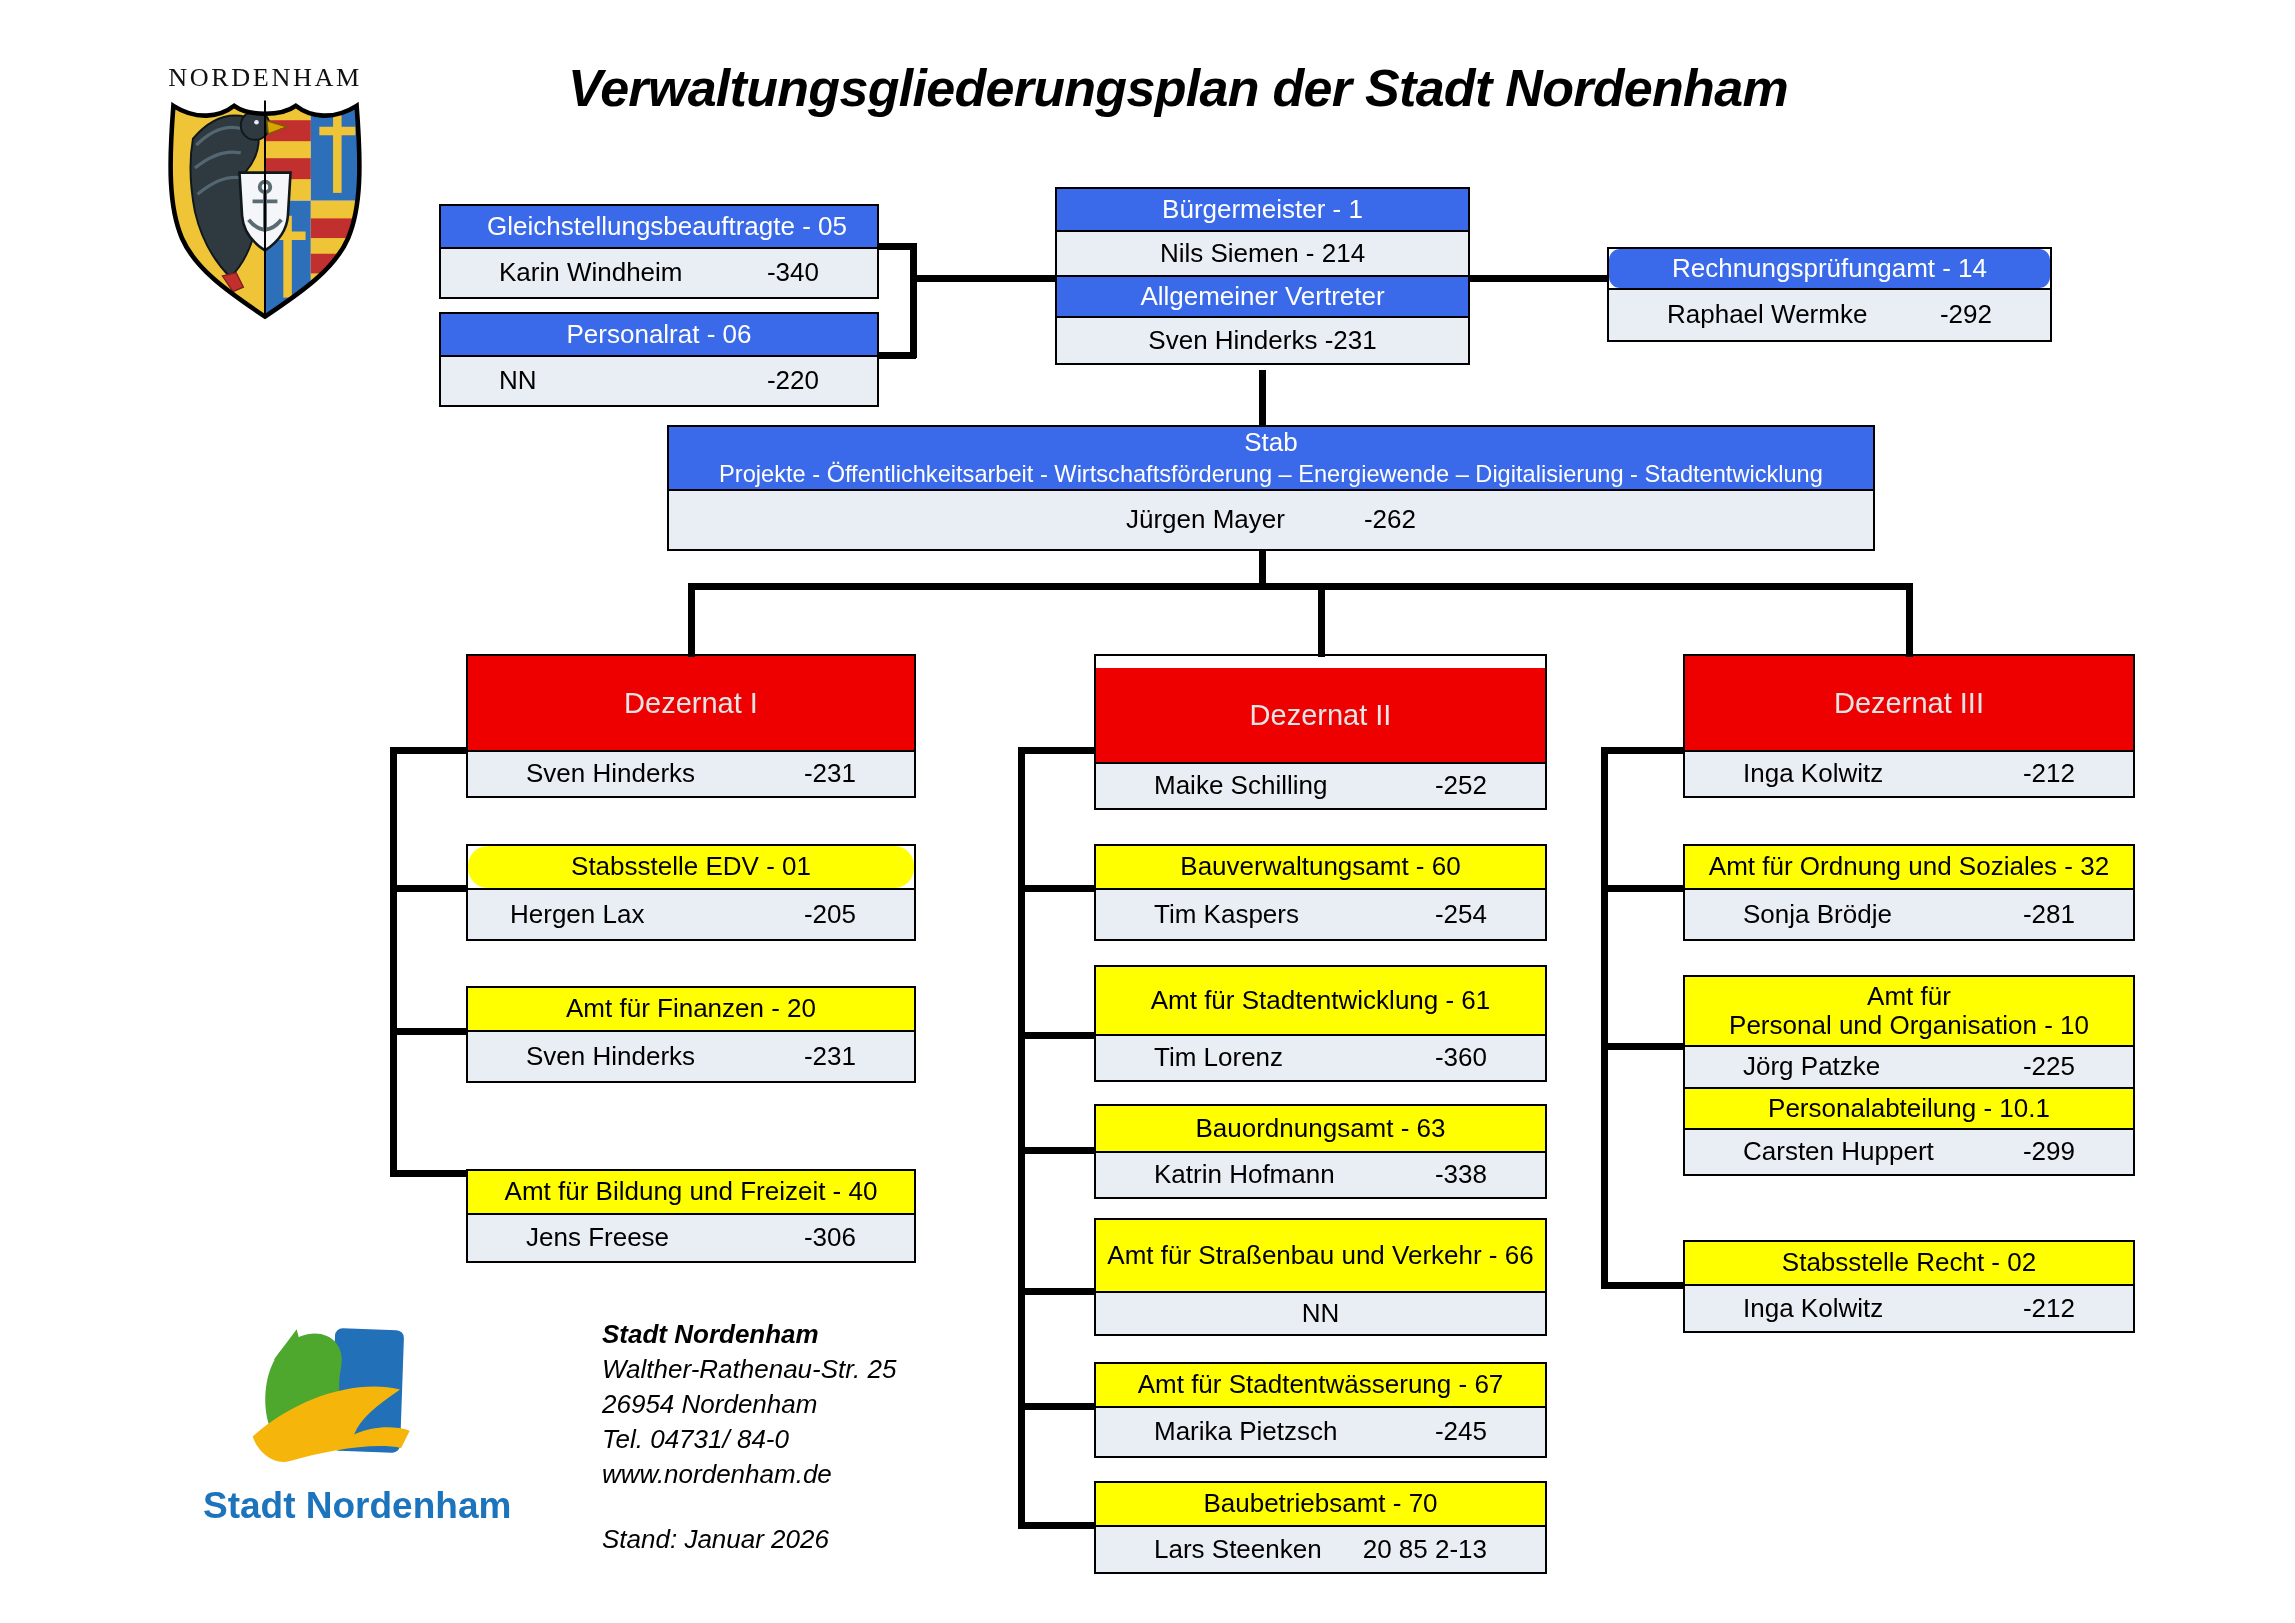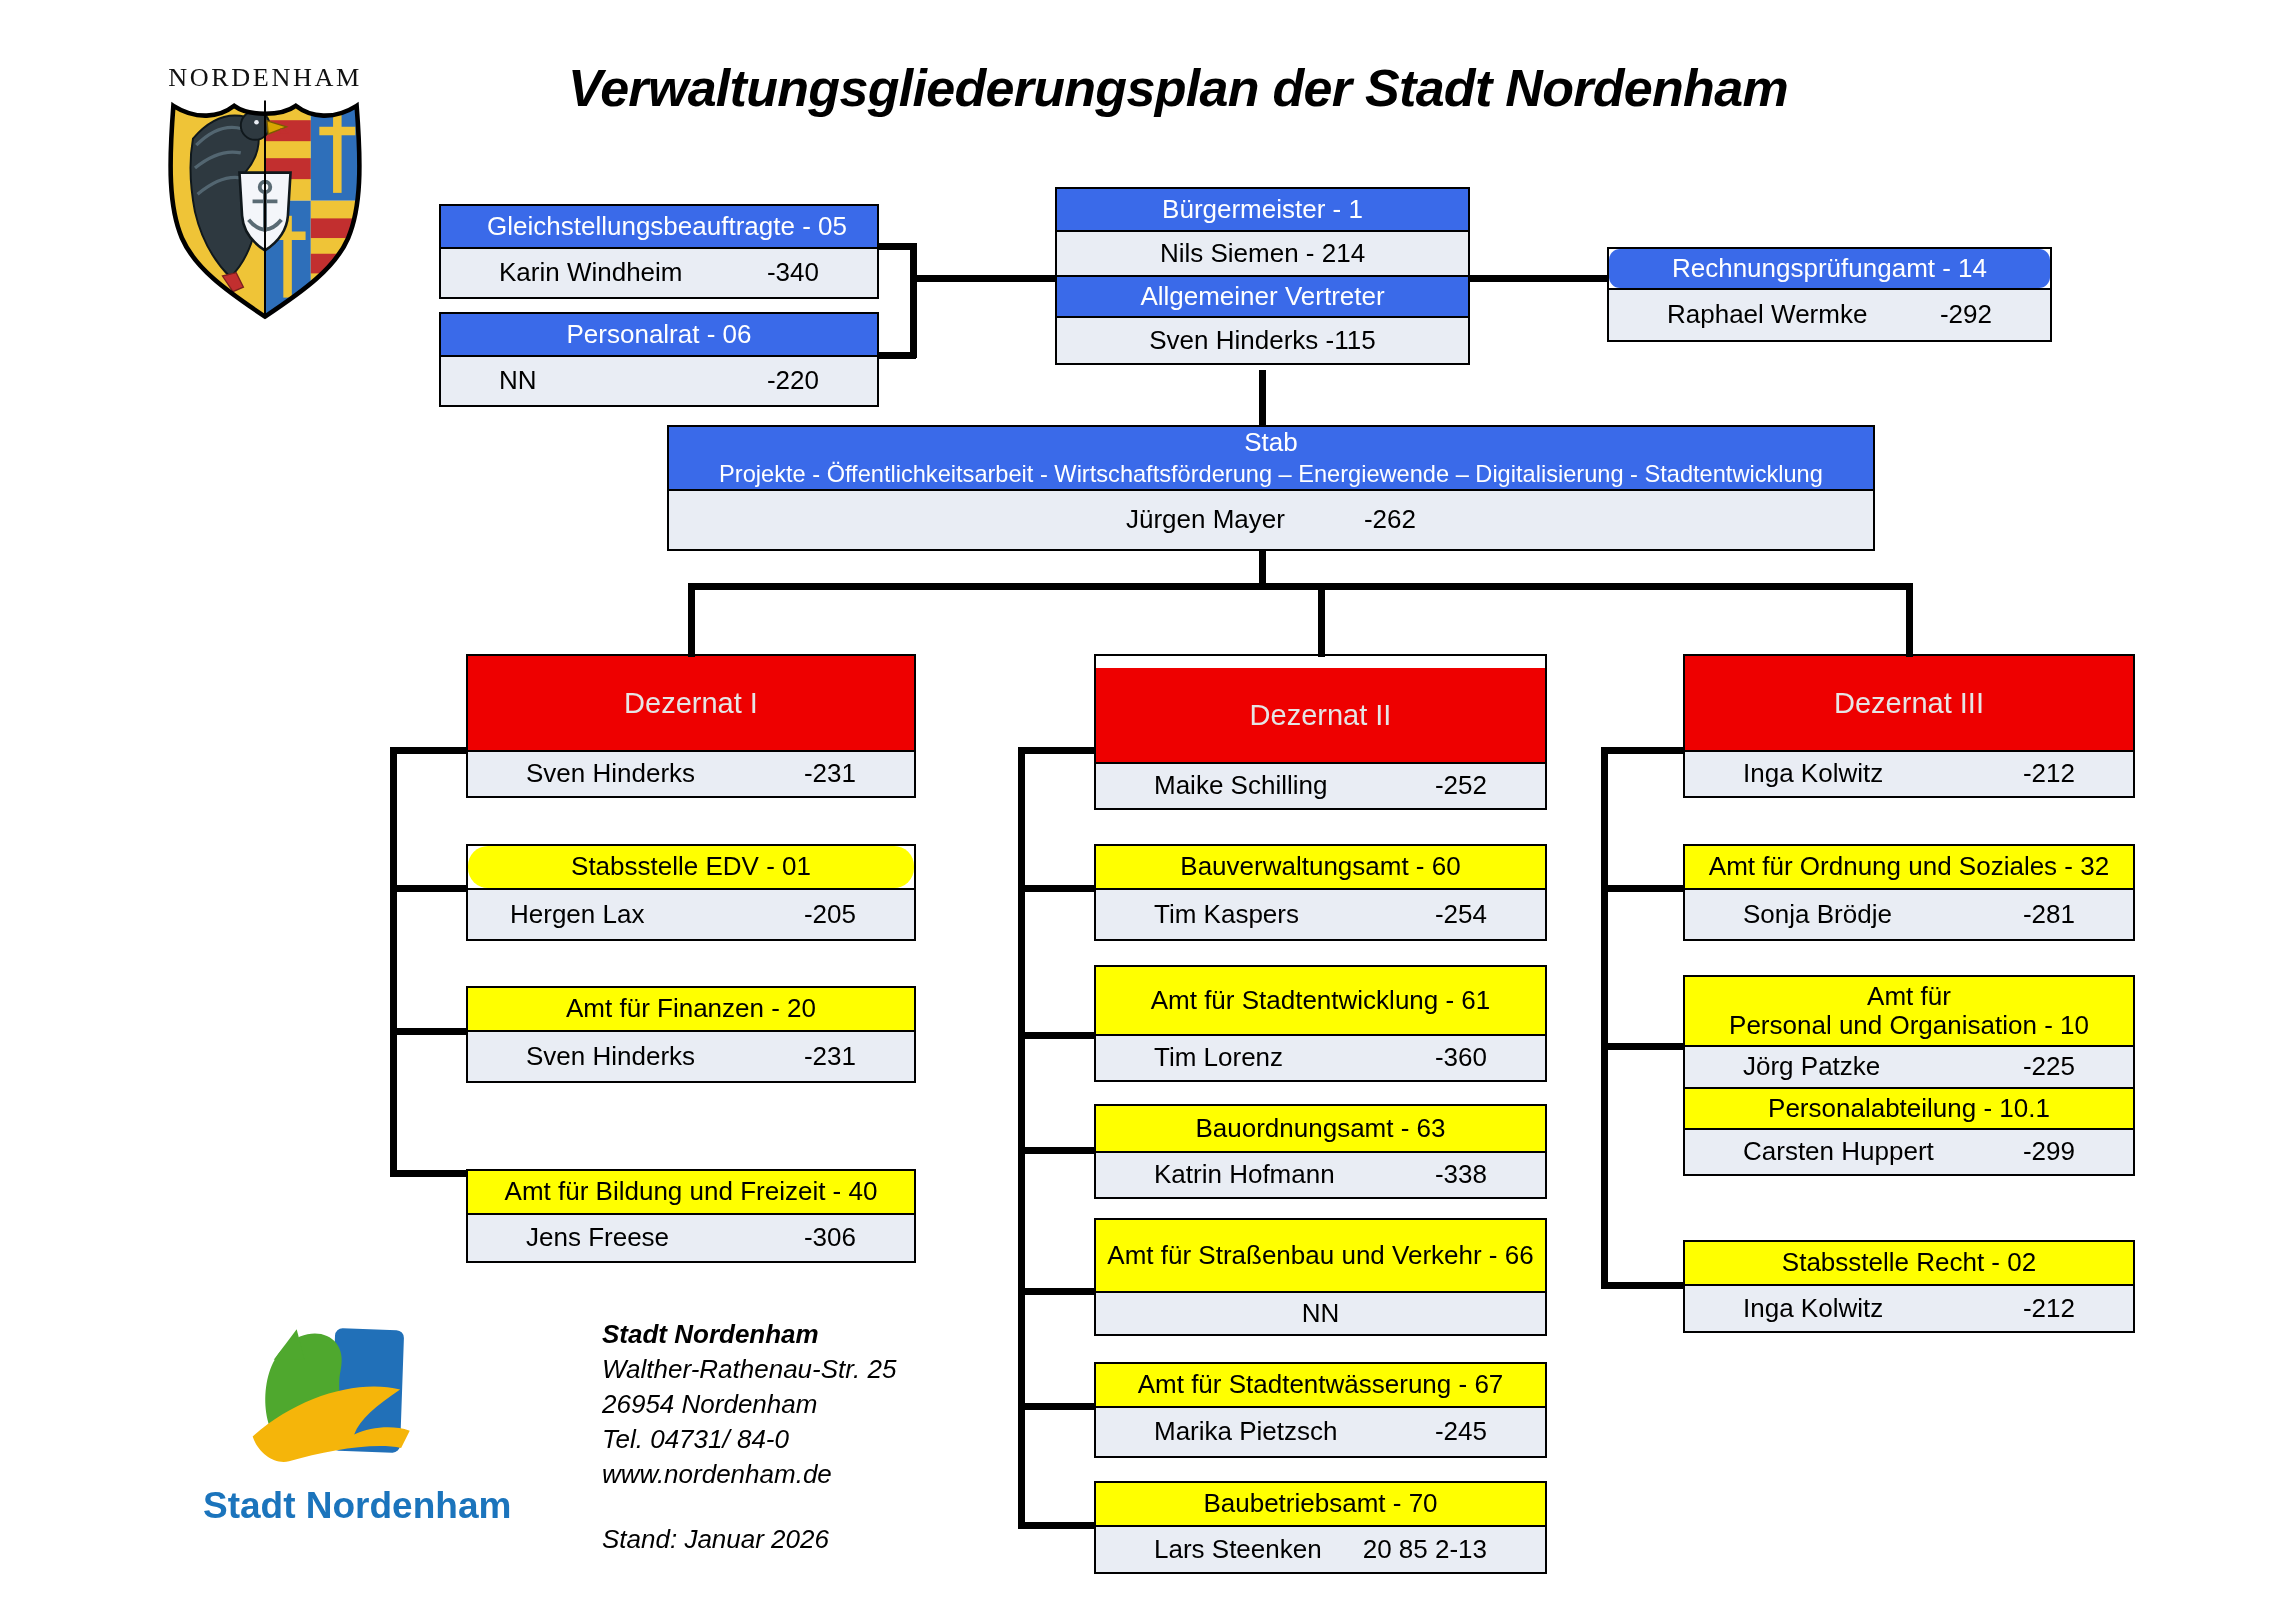--- a/index.html
+++ b/index.html
@@ -100,21 +100,21 @@
     <div class="row body body-split" style="height:50px;">
       <span>NN</span>
       <span>-220</span>
     </div>
   </div>
 
   <div class="obox" style="left:1055px;top:187px;width:415px;">
     <div class="row hdr-blue" style="height:41px;">Bürgermeister - 1</div>
     <div class="row body" style="height:45px;">Nils Siemen - 214</div>
     <div class="row hdr-blue" style="height:41px;">Allgemeiner Vertreter</div>
-    <div class="row body" style="height:47px;">Sven Hinderks -115</div>
+    <div class="row body" style="height:47px;">Sven Hinderks -231</div>
   </div>
 
   <div class="obox" style="left:1607px;top:247px;width:445px;">
     <div class="row hdr-blue" style="height:39px;border-radius:11px;">Rechnungsprüfungamt - 14</div>
     <div class="row body body-split" style="height:52px;">
       <span>Raphael Wermke</span>
       <span>-292</span>
     </div>
   </div>
 

